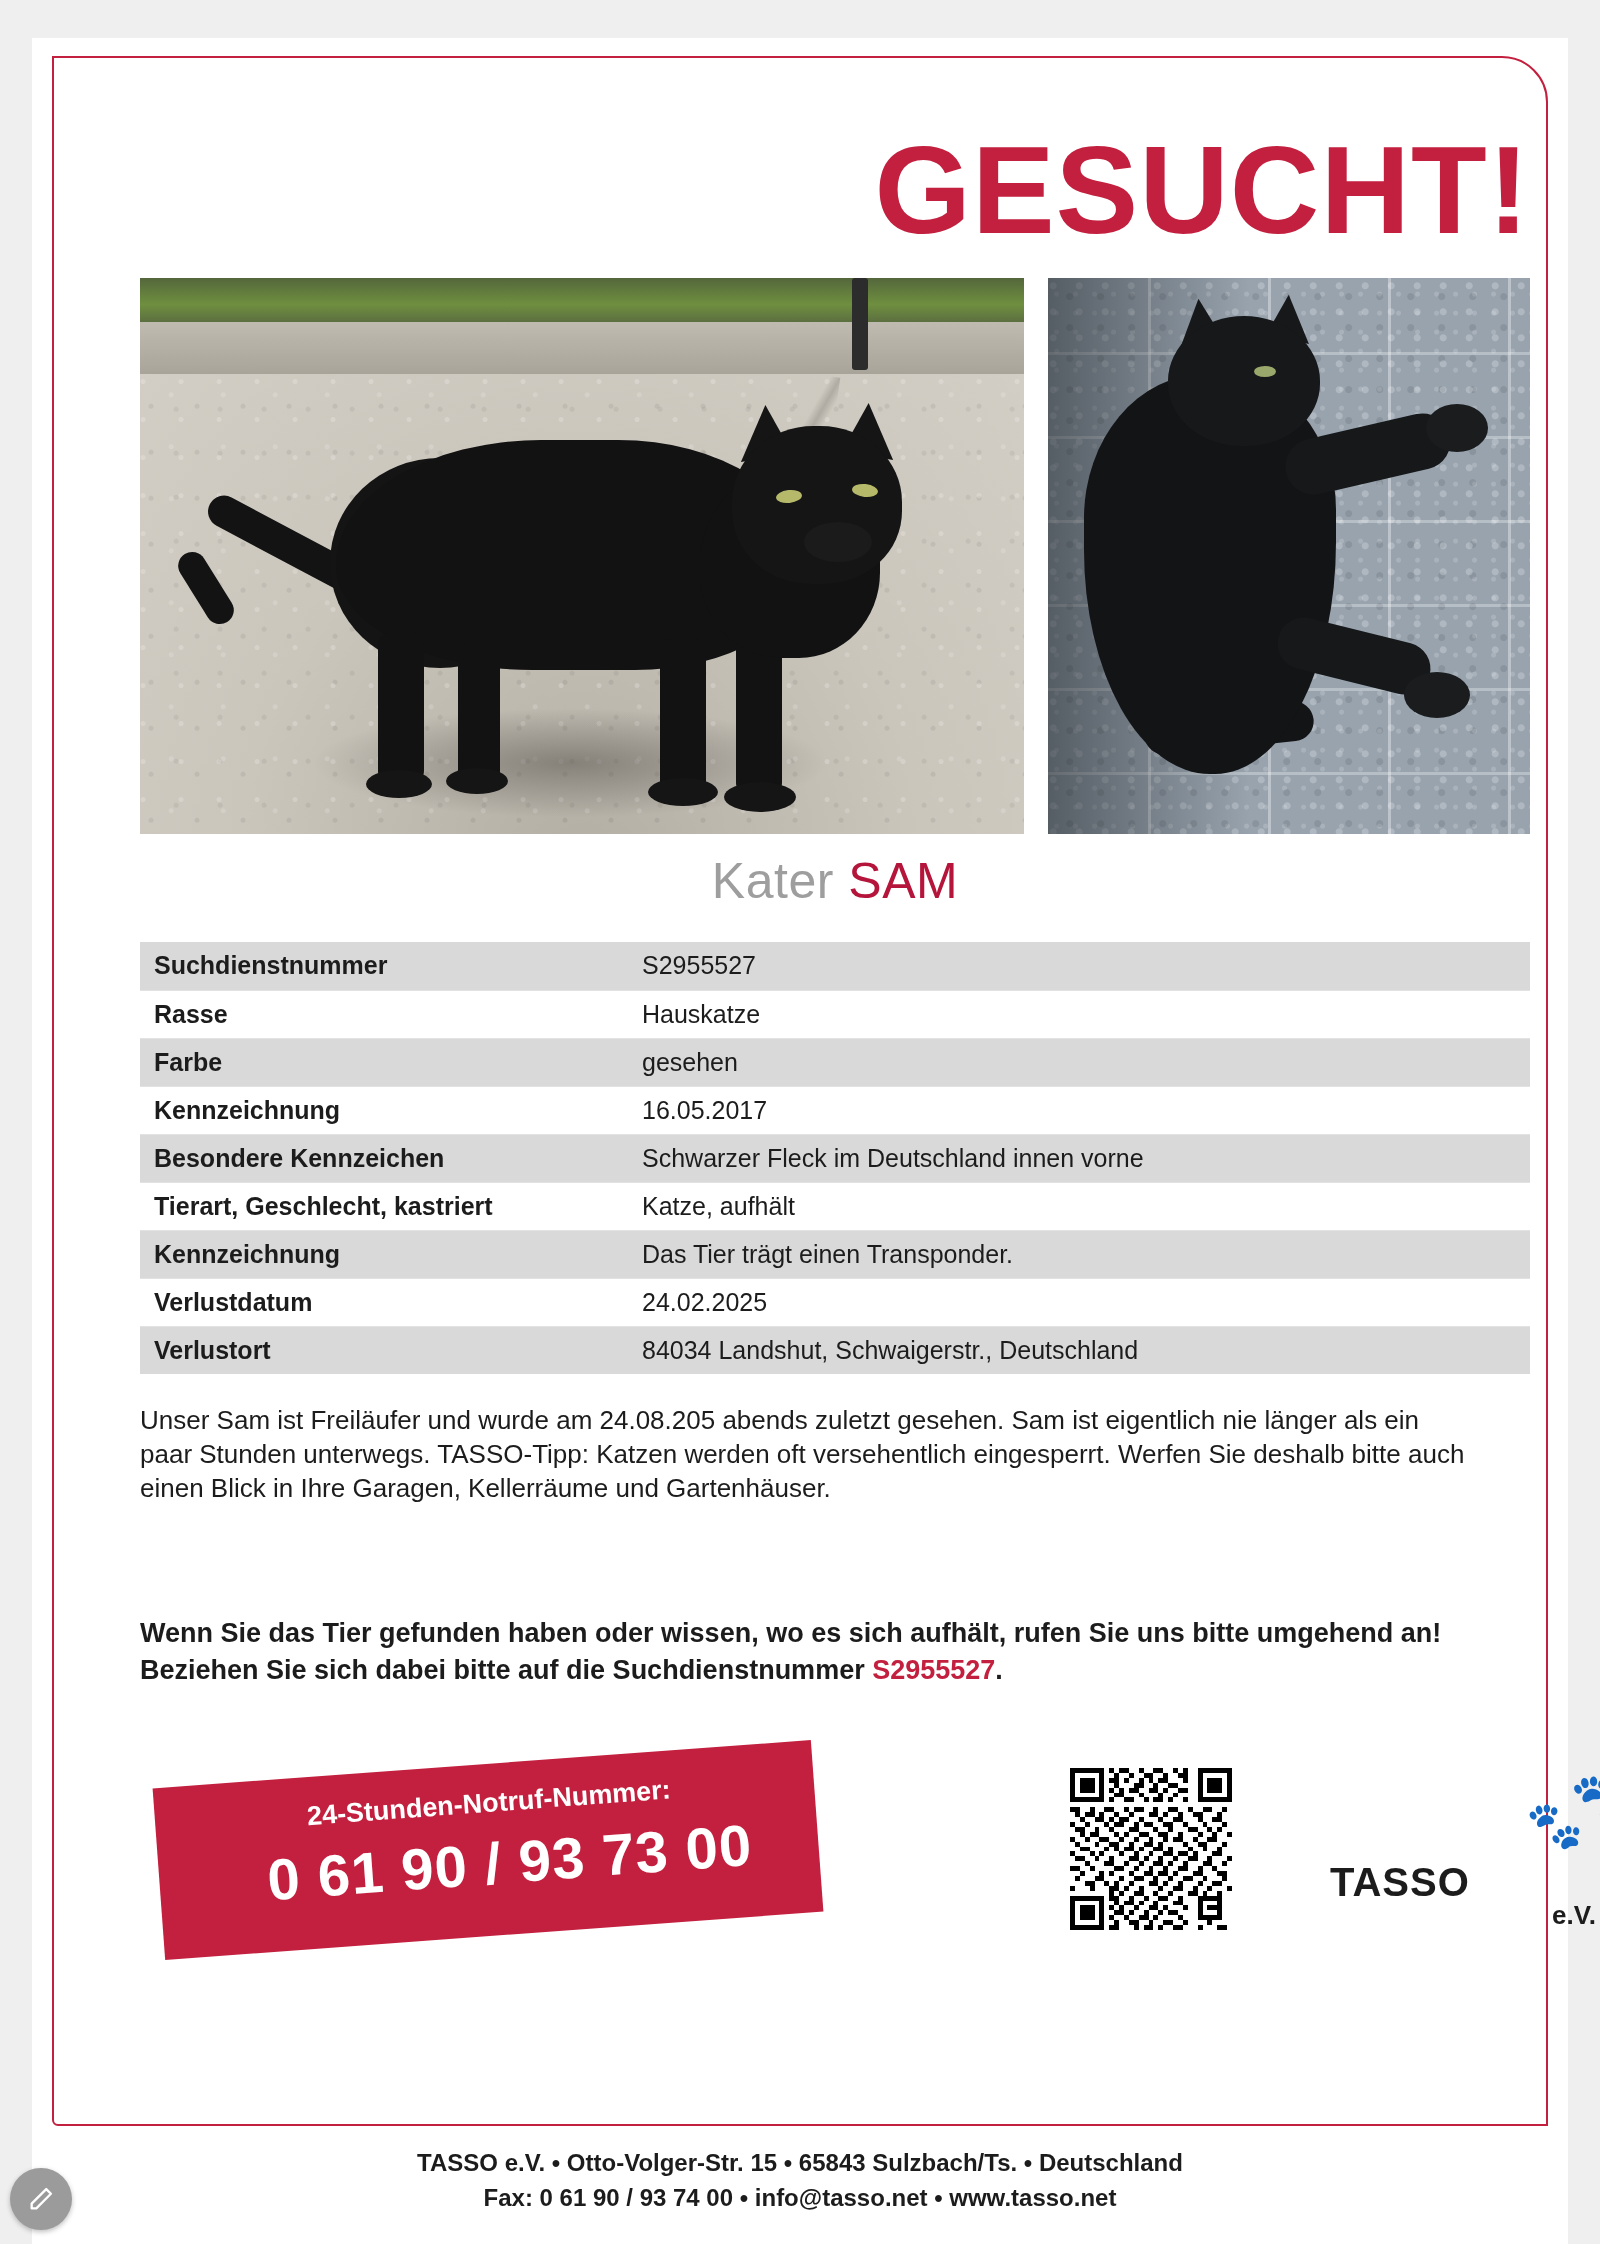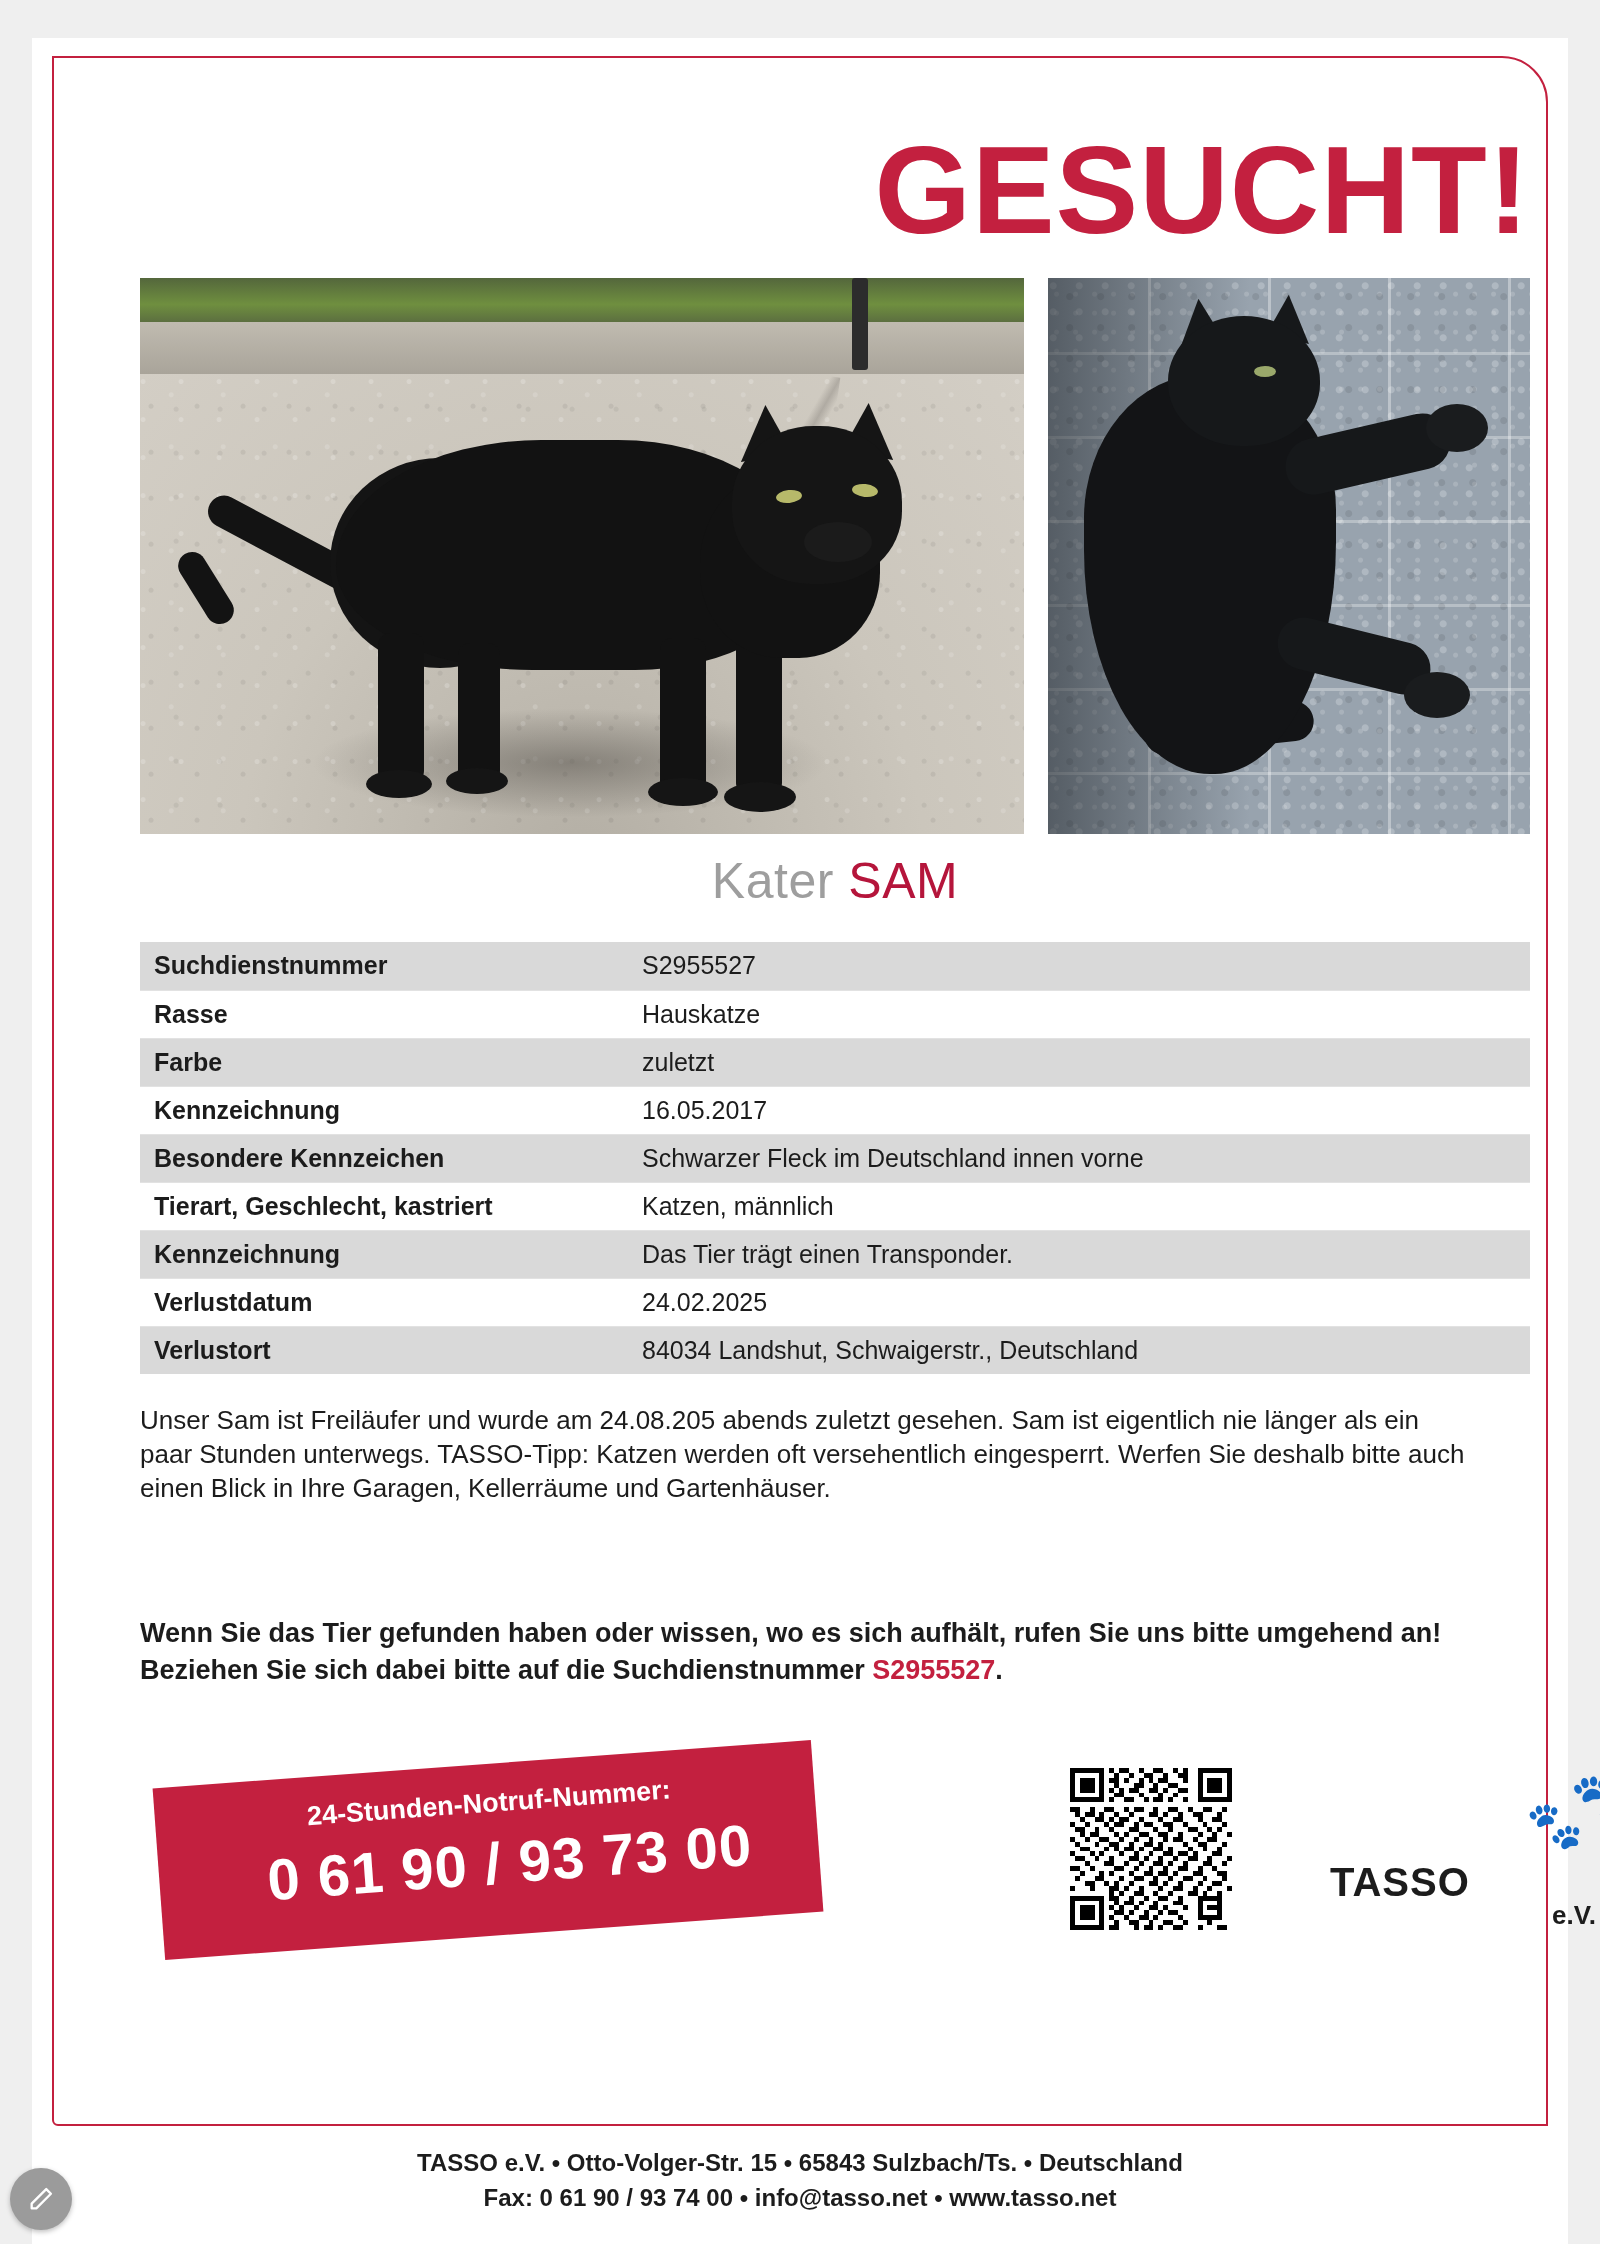--- a/index.html
+++ b/index.html
@@ -471,33 +471,33 @@
             <tr class="odd">
           <td class="k">Suchdienstnummer</td>
           <td class="v">S2955527</td>
         </tr>
         <tr class="even">
           <td class="k">Rasse</td>
           <td class="v">Hauskatze</td>
         </tr>
         <tr class="odd">
           <td class="k">Farbe</td>
-          <td class="v">zuletzt</td>
+          <td class="v">gesehen</td>
         </tr>
         <tr class="even">
           <td class="k">Kennzeichnung</td>
           <td class="v">16.05.2017</td>
         </tr>
         <tr class="odd">
           <td class="k">Besondere Kennzeichen</td>
           <td class="v">Schwarzer Fleck im Deutschland innen vorne</td>
         </tr>
         <tr class="even">
           <td class="k">Tierart, Geschlecht, kastriert</td>
-          <td class="v">Katzen, männlich</td>
+          <td class="v">Katze, aufhält</td>
         </tr>
         <tr class="odd">
           <td class="k">Kennzeichnung</td>
           <td class="v">Das Tier trägt einen Transponder.</td>
         </tr>
         <tr class="even">
           <td class="k">Verlustdatum</td>
           <td class="v">24.02.2025</td>
         </tr>
         <tr class="odd">

